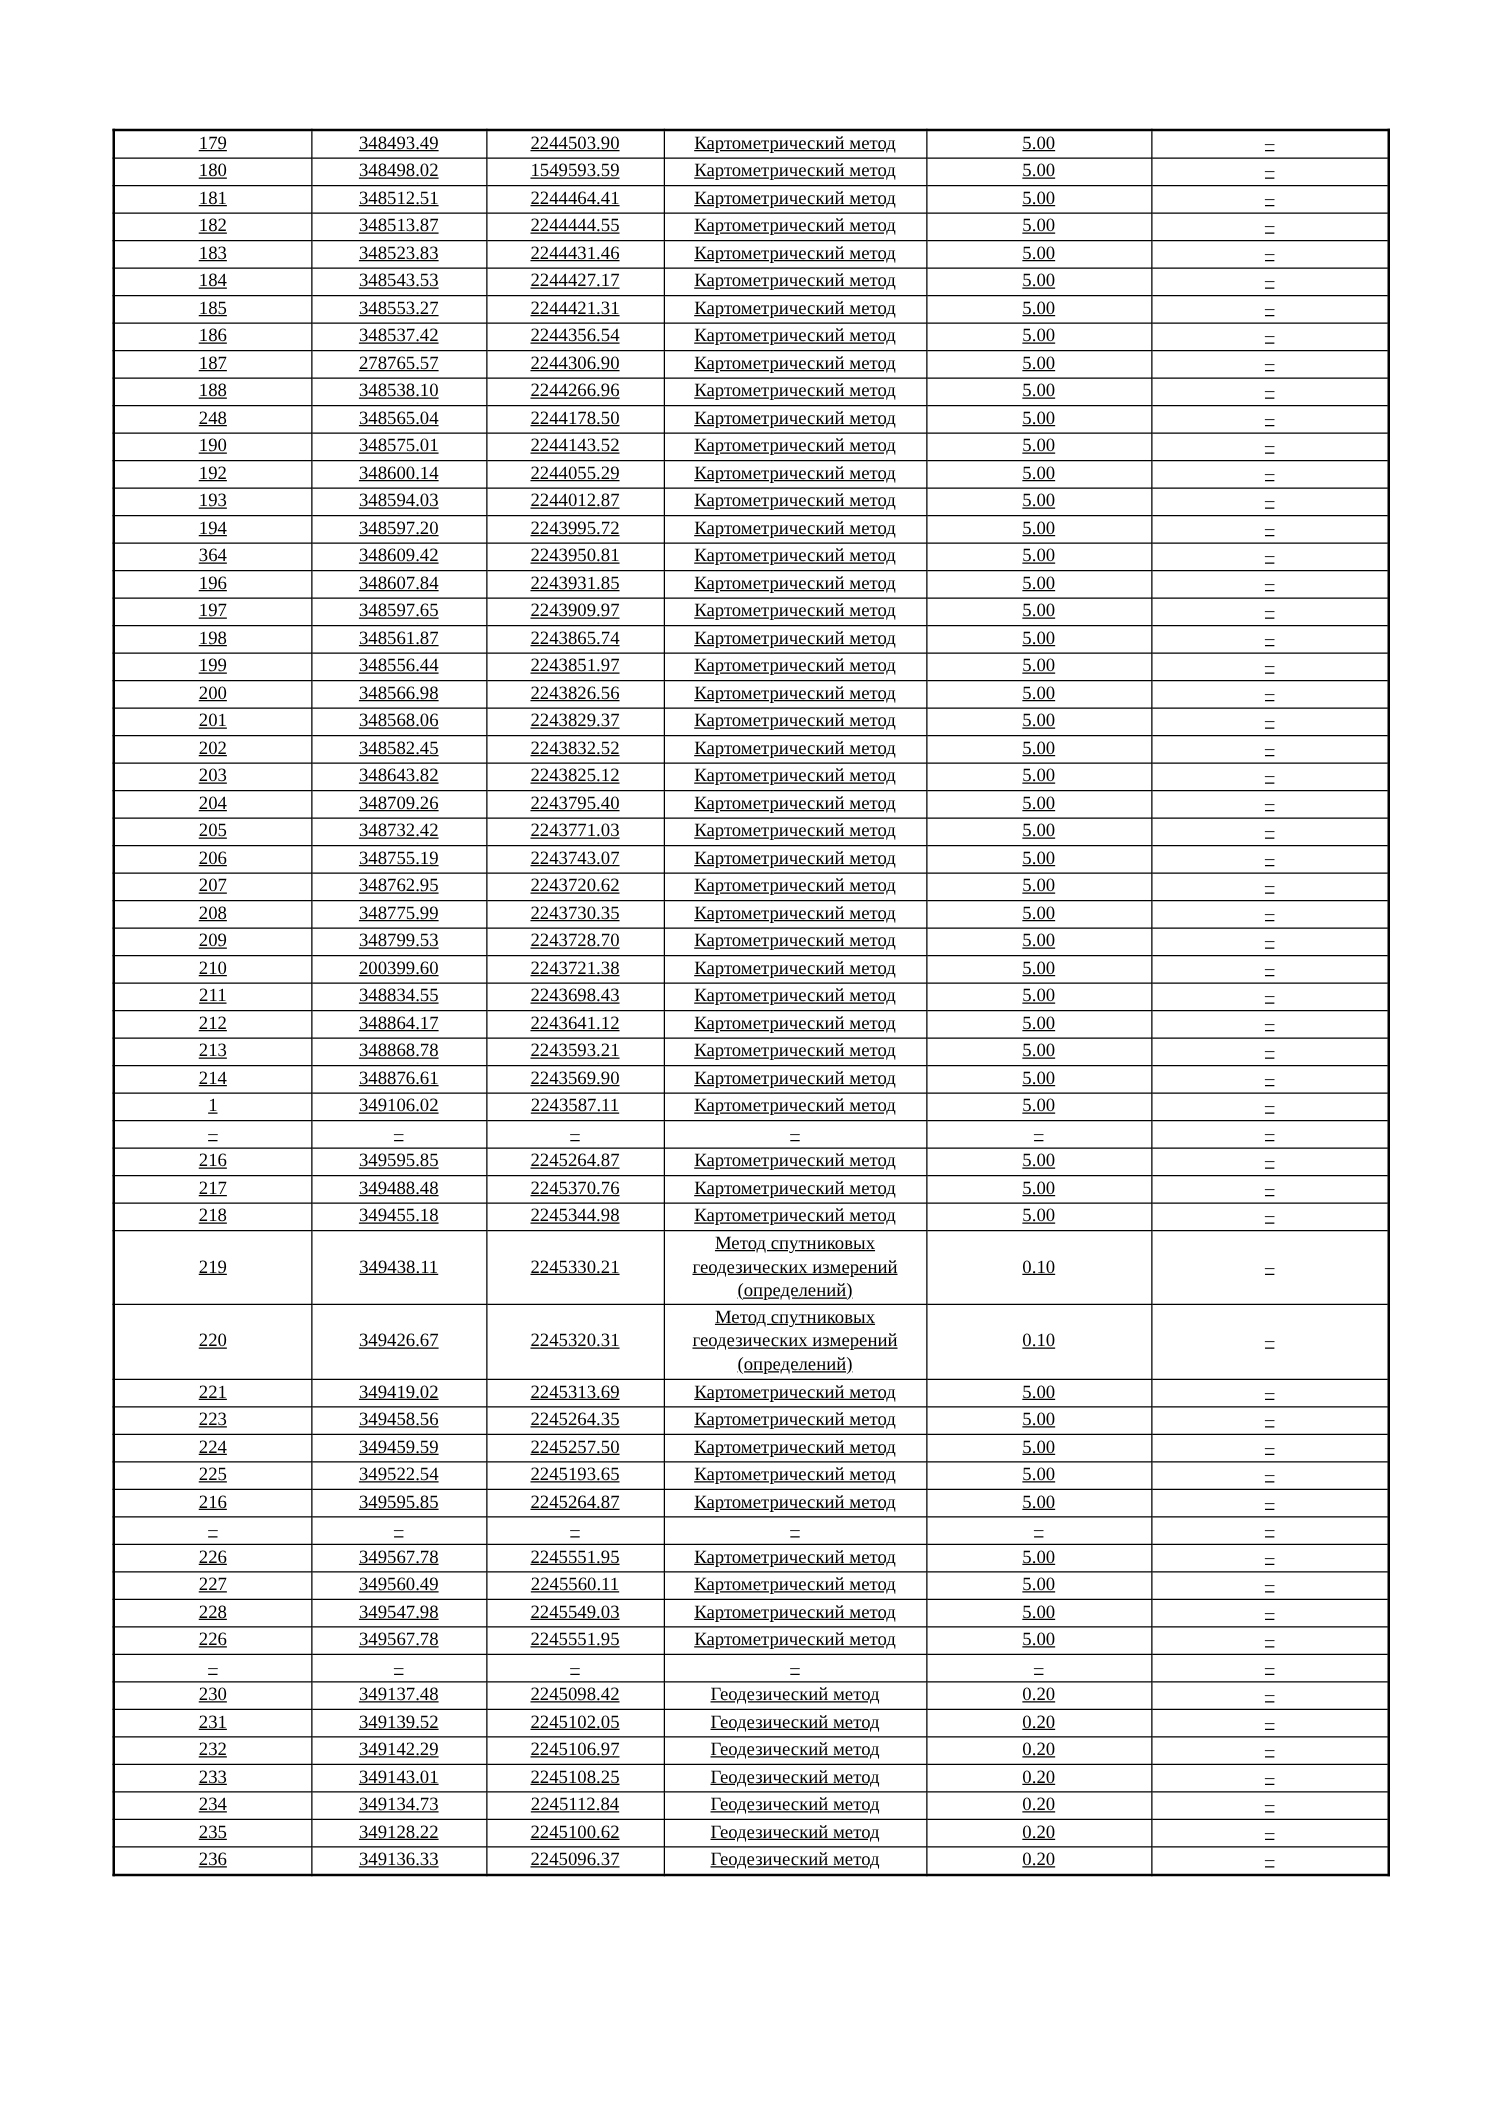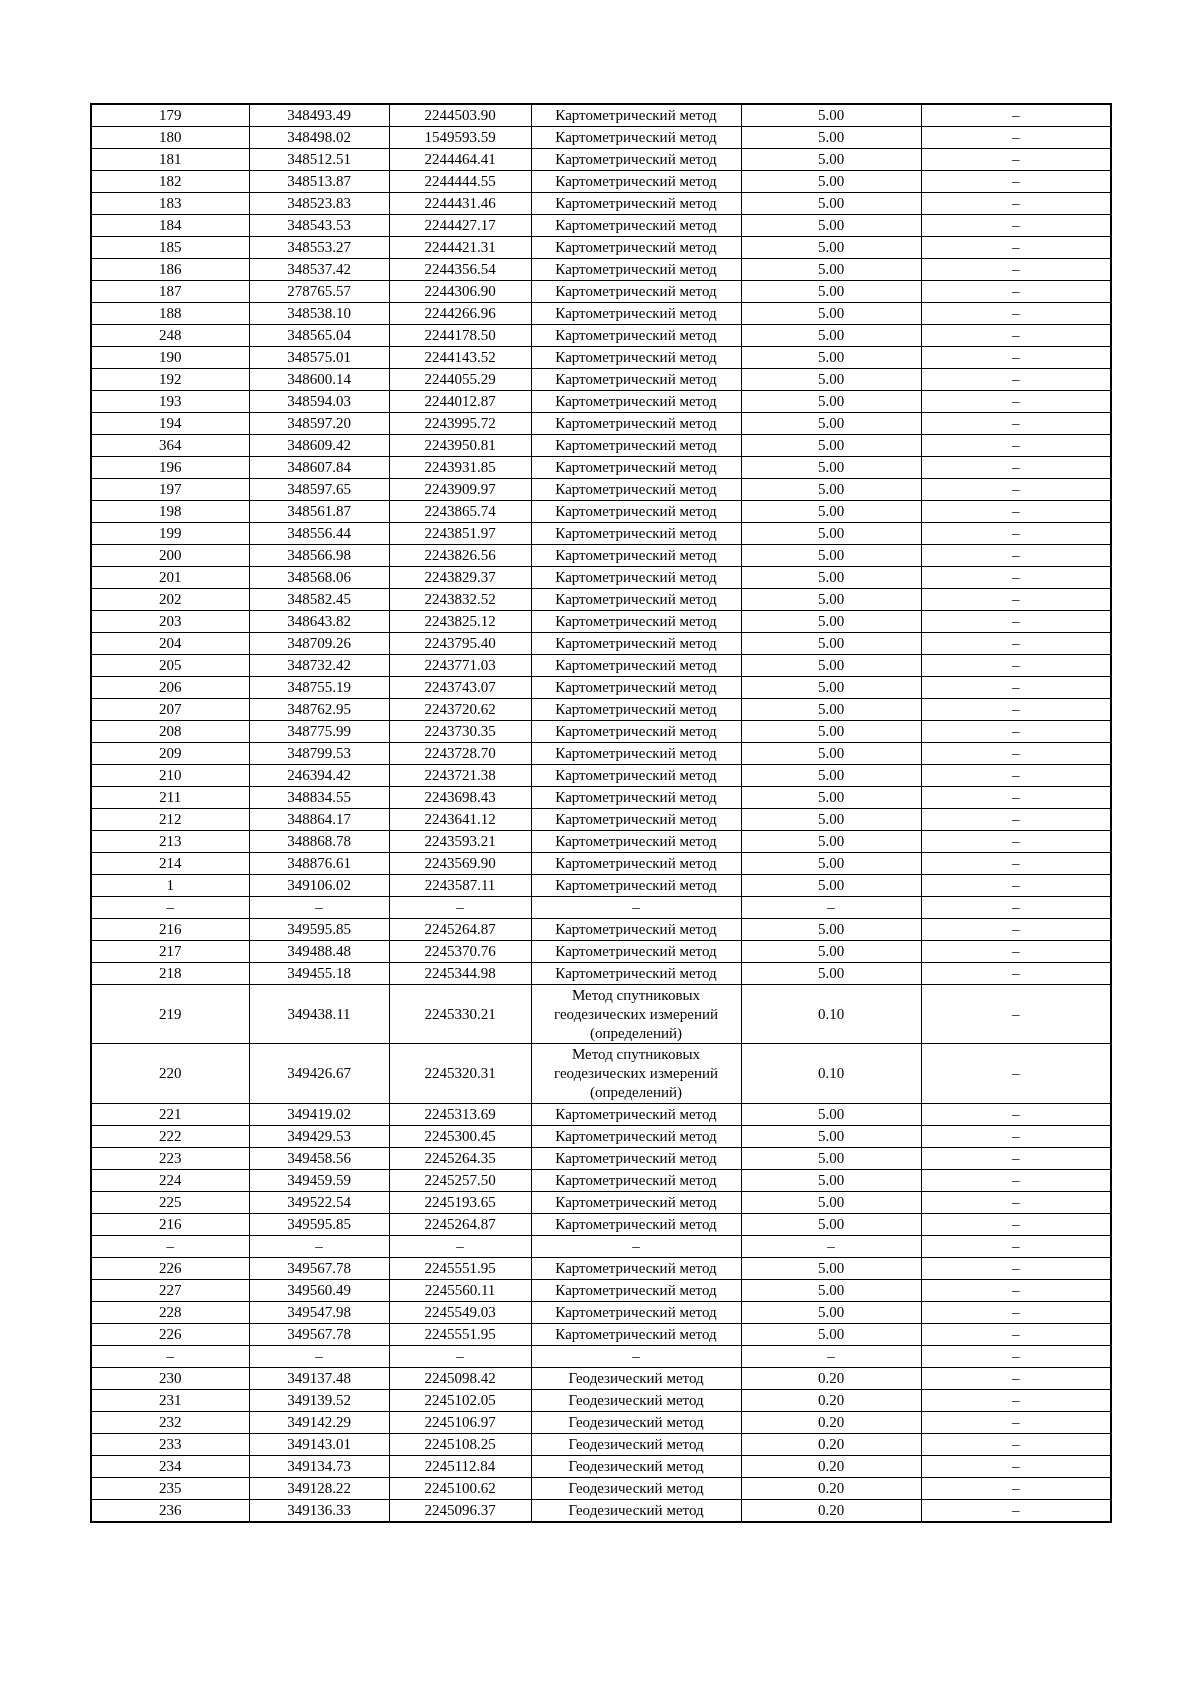--- a/index.html
+++ b/index.html
@@ -25,20 +25,21 @@
   table.coords {
     position: absolute;
     left: 90px;
     top: 103px;
     width: 1020px;
     border-collapse: collapse;
     table-layout: fixed;
     border: 2px solid #000000;
     font-size: 15px;
     line-height: 1.25;
+    text-decoration: underline;
   }
   table.coords td {
     border: 1px solid #000000;
     text-align: center;
     vertical-align: middle;
     padding: 1px 4px;
     height: 19px;
     overflow: hidden;
     word-wrap: break-word;
   }
@@ -299,21 +300,21 @@
         <tr>
           <td>209</td>
           <td>348799.53</td>
           <td>2243728.70</td>
           <td>Картометрический метод</td>
           <td>5.00</td>
           <td>–</td>
         </tr>
         <tr>
           <td>210</td>
-          <td>246394.42</td>
+          <td>200399.60</td>
           <td>2243721.38</td>
           <td>Картометрический метод</td>
           <td>5.00</td>
           <td>–</td>
         </tr>
         <tr>
           <td>211</td>
           <td>348834.55</td>
           <td>2243698.43</td>
           <td>Картометрический метод</td>
@@ -402,28 +403,20 @@
         </tr>
         <tr>
           <td>221</td>
           <td>349419.02</td>
           <td>2245313.69</td>
           <td>Картометрический метод</td>
           <td>5.00</td>
           <td>–</td>
         </tr>
         <tr>
-          <td>222</td>
-          <td>349429.53</td>
-          <td>2245300.45</td>
-          <td>Картометрический метод</td>
-          <td>5.00</td>
-          <td>–</td>
-        </tr>
-        <tr>
           <td>223</td>
           <td>349458.56</td>
           <td>2245264.35</td>
           <td>Картометрический метод</td>
           <td>5.00</td>
           <td>–</td>
         </tr>
         <tr>
           <td>224</td>
           <td>349459.59</td>

